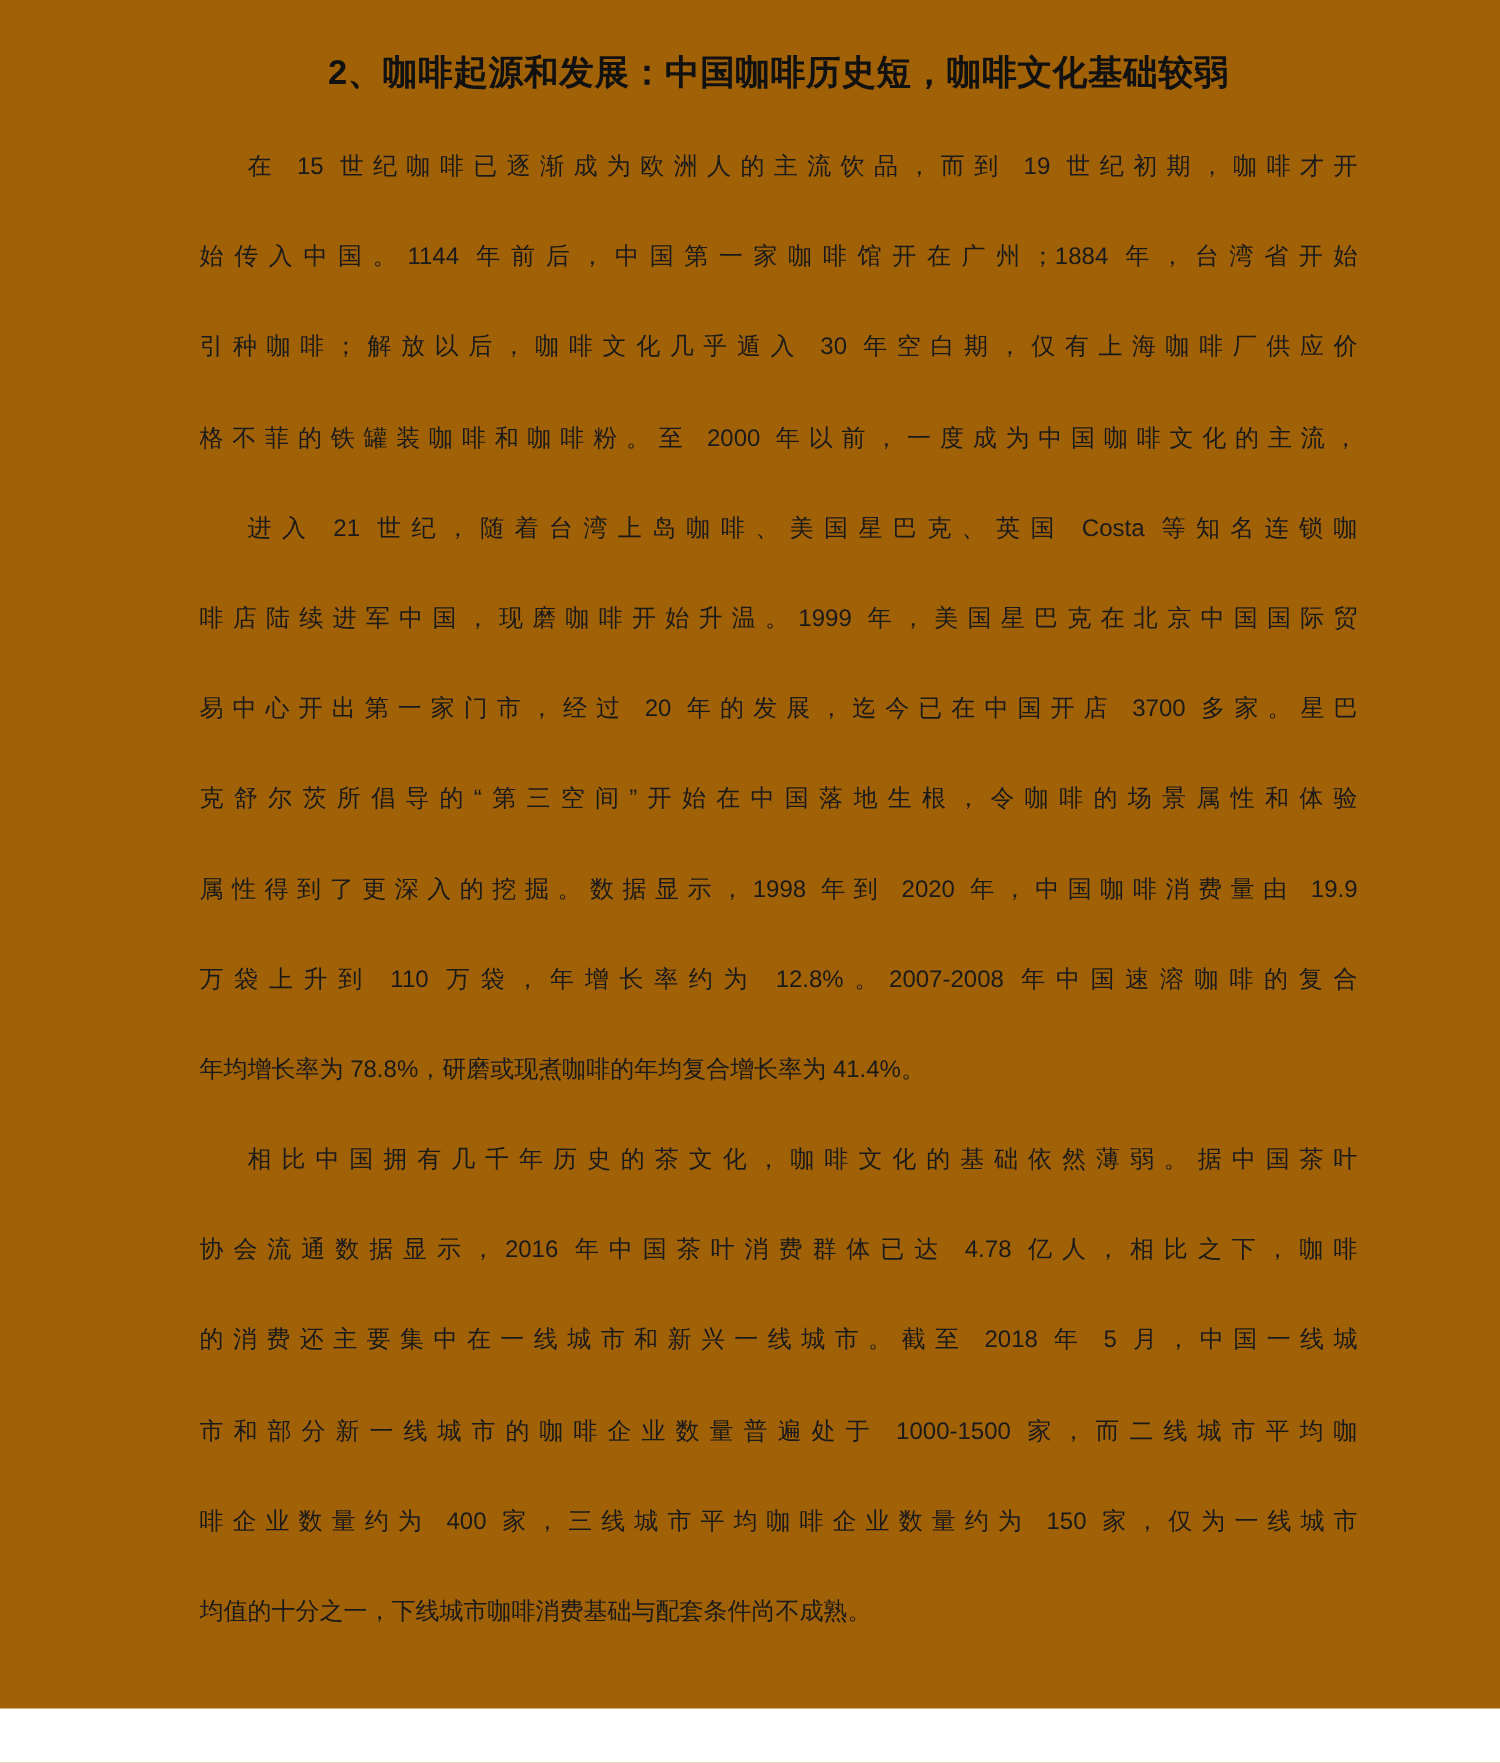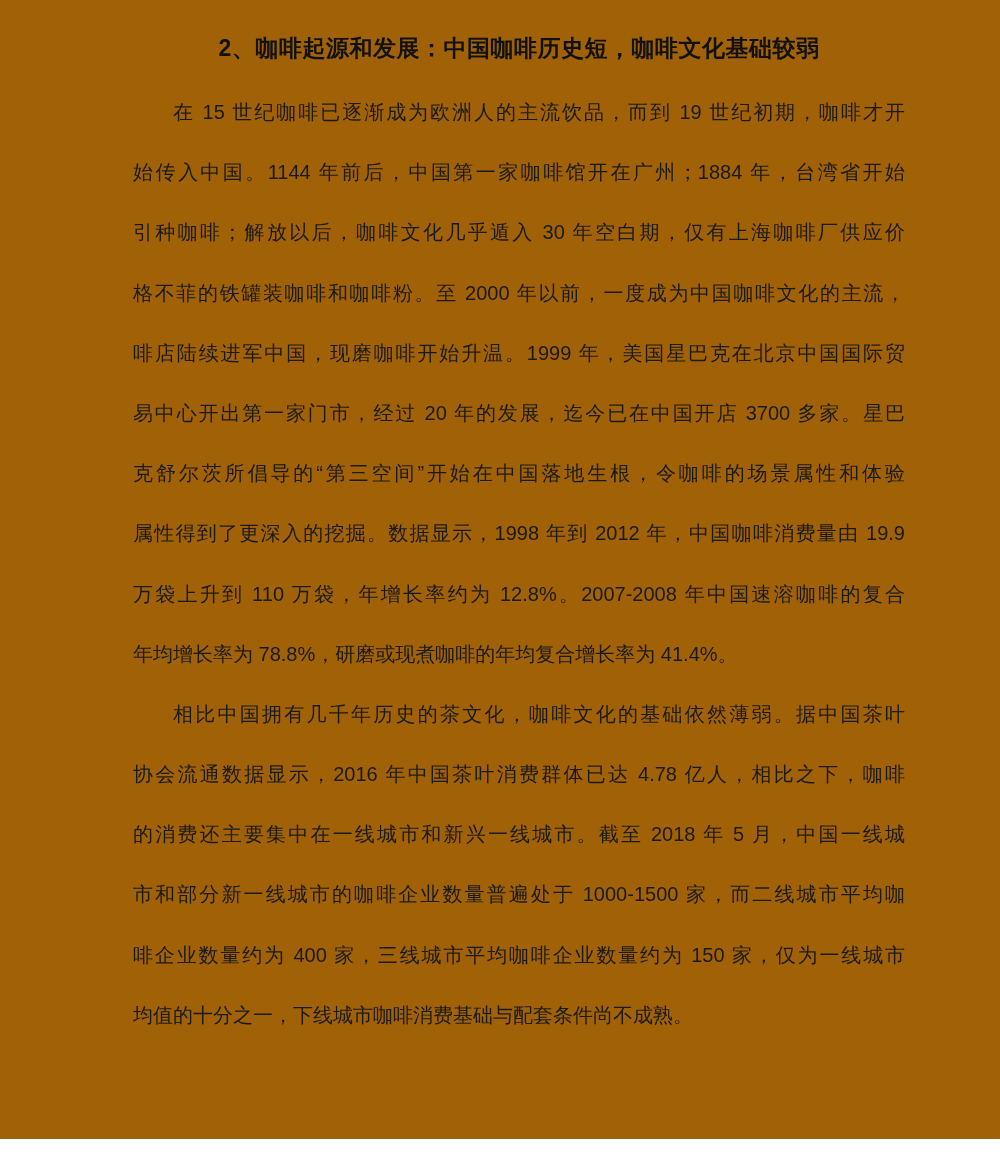--- a/index.html
+++ b/index.html
@@ -28,21 +28,21 @@
     font-size: 23px;
     font-weight: 700;
     color: #111111;
     letter-spacing: 0.5px;
   }
   .body-text {
     position: absolute;
     left: 133px;
     top: 82px;
     width: 772px;
-    font-size: 20px;
+    font-size: 16px;
     color: #1a1a1a;
   }
   .paragraph {
     margin: 0;
     padding: 0;
   }
   .line {
     height: 60.2px;
     line-height: 60.2px;
     text-align: justify;
@@ -67,24 +67,25 @@
   <div class="body-text">
 
     <div class="paragraph">
       <div class="line indent">在 15 世纪咖啡已逐渐成为欧洲人的主流饮品，而到 19 世纪初期，咖啡才开</div>
       <div class="line">始传入中国。1144 年前后，中国第一家咖啡馆开在广州；1884 年，台湾省开始</div>
       <div class="line">引种咖啡；解放以后，咖啡文化几乎遁入 30 年空白期，仅有上海咖啡厂供应价</div>
       <div class="line">格不菲的铁罐装咖啡和咖啡粉。至 2000 年以前，一度成为中国咖啡文化的主流，</div>
     </div>
 
     <div class="paragraph">
+      <div class="line indent">进入 21 世纪，随着台湾上岛咖啡、美国星巴克、英国 Costa 等知名连锁咖</div>
       <div class="line">啡店陆续进军中国，现磨咖啡开始升温。1999 年，美国星巴克在北京中国国际贸</div>
       <div class="line">易中心开出第一家门市，经过 20 年的发展，迄今已在中国开店 3700 多家。星巴</div>
       <div class="line">克舒尔茨所倡导的“第三空间”开始在中国落地生根，令咖啡的场景属性和体验</div>
-      <div class="line">属性得到了更深入的挖掘。数据显示，1998 年到 2012 年，中国咖啡消费量由 19.9</div>
+      <div class="line">属性得到了更深入的挖掘。数据显示，1998 年到 2020 年，中国咖啡消费量由 19.9</div>
       <div class="line">万袋上升到 110 万袋，年增长率约为 12.8%。2007-2008 年中国速溶咖啡的复合</div>
       <div class="line para-end">年均增长率为 78.8%，研磨或现煮咖啡的年均复合增长率为 41.4%。</div>
     </div>
 
     <div class="paragraph">
       <div class="line indent">相比中国拥有几千年历史的茶文化，咖啡文化的基础依然薄弱。据中国茶叶</div>
       <div class="line">协会流通数据显示，2016 年中国茶叶消费群体已达 4.78 亿人，相比之下，咖啡</div>
       <div class="line">的消费还主要集中在一线城市和新兴一线城市。截至 2018 年 5 月，中国一线城</div>
       <div class="line">市和部分新一线城市的咖啡企业数量普遍处于 1000-1500 家，而二线城市平均咖</div>
       <div class="line">啡企业数量约为 400 家，三线城市平均咖啡企业数量约为 150 家，仅为一线城市</div>

